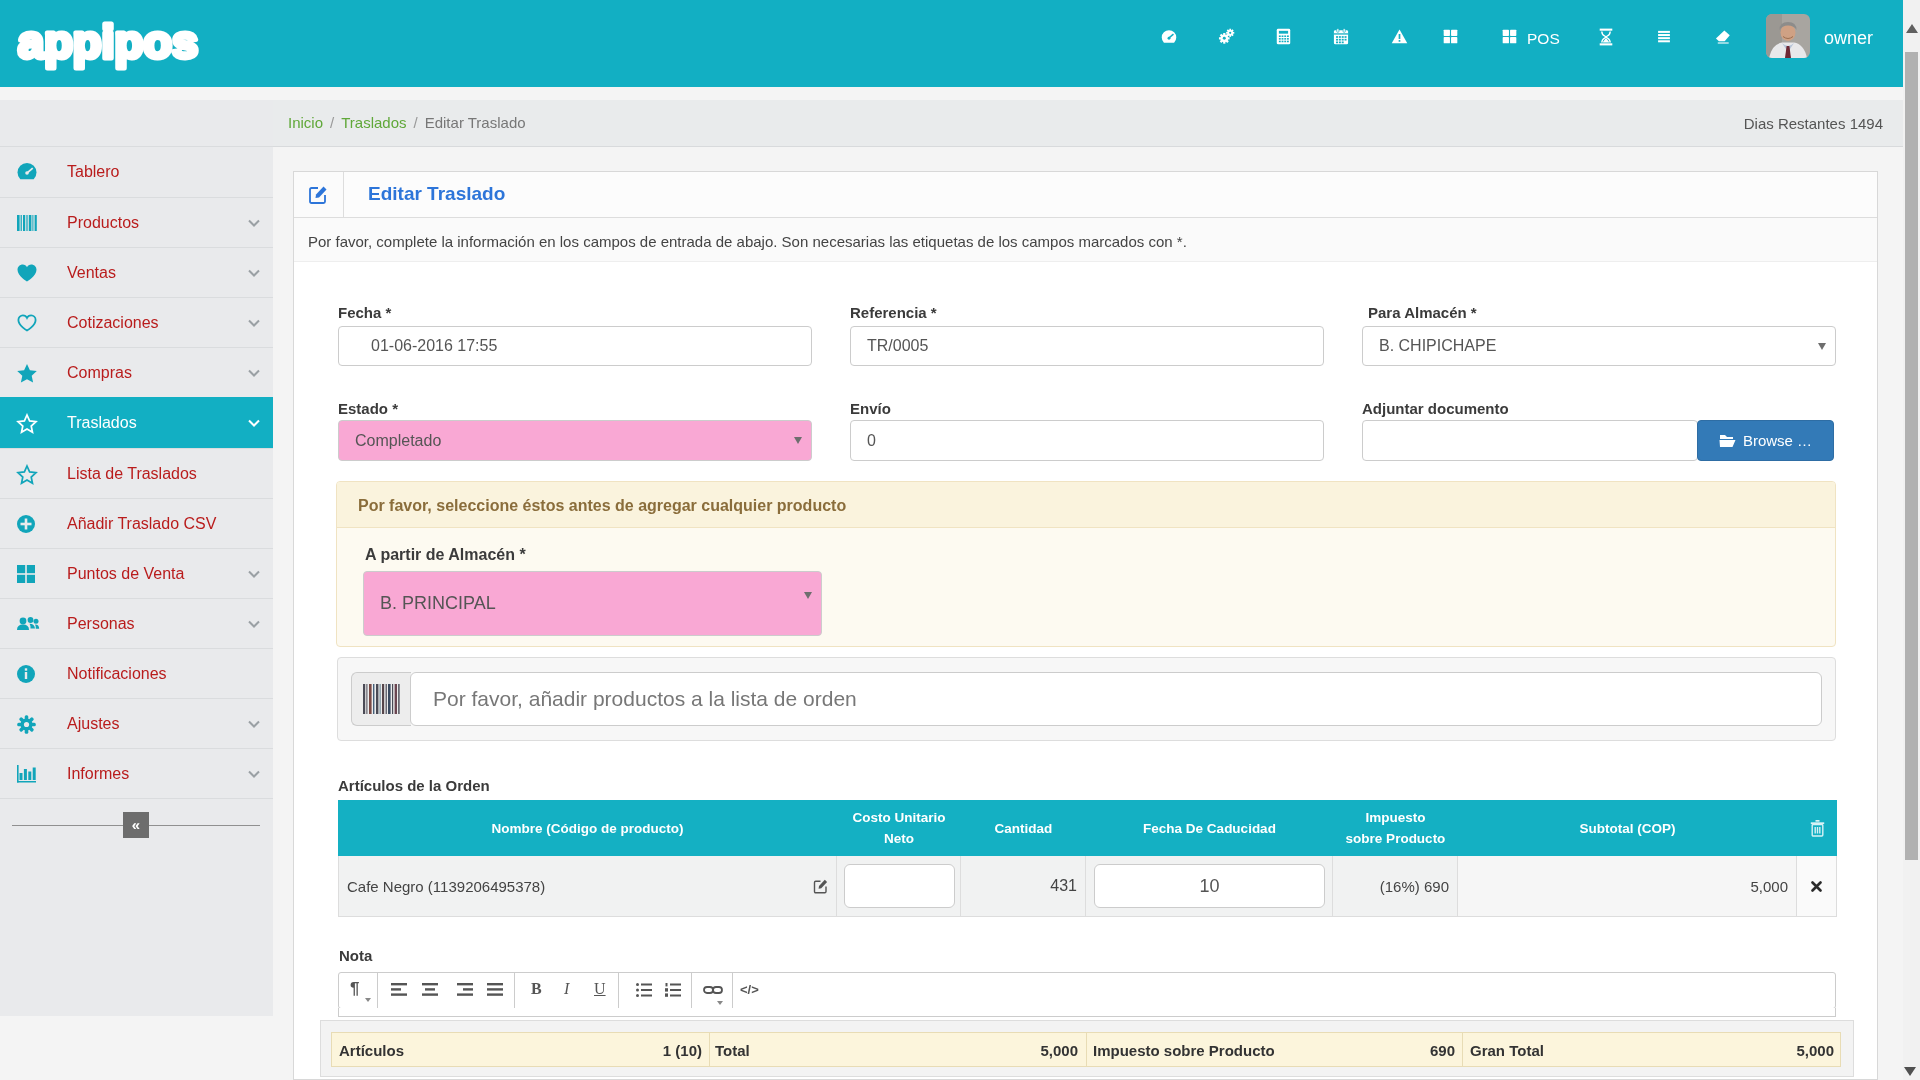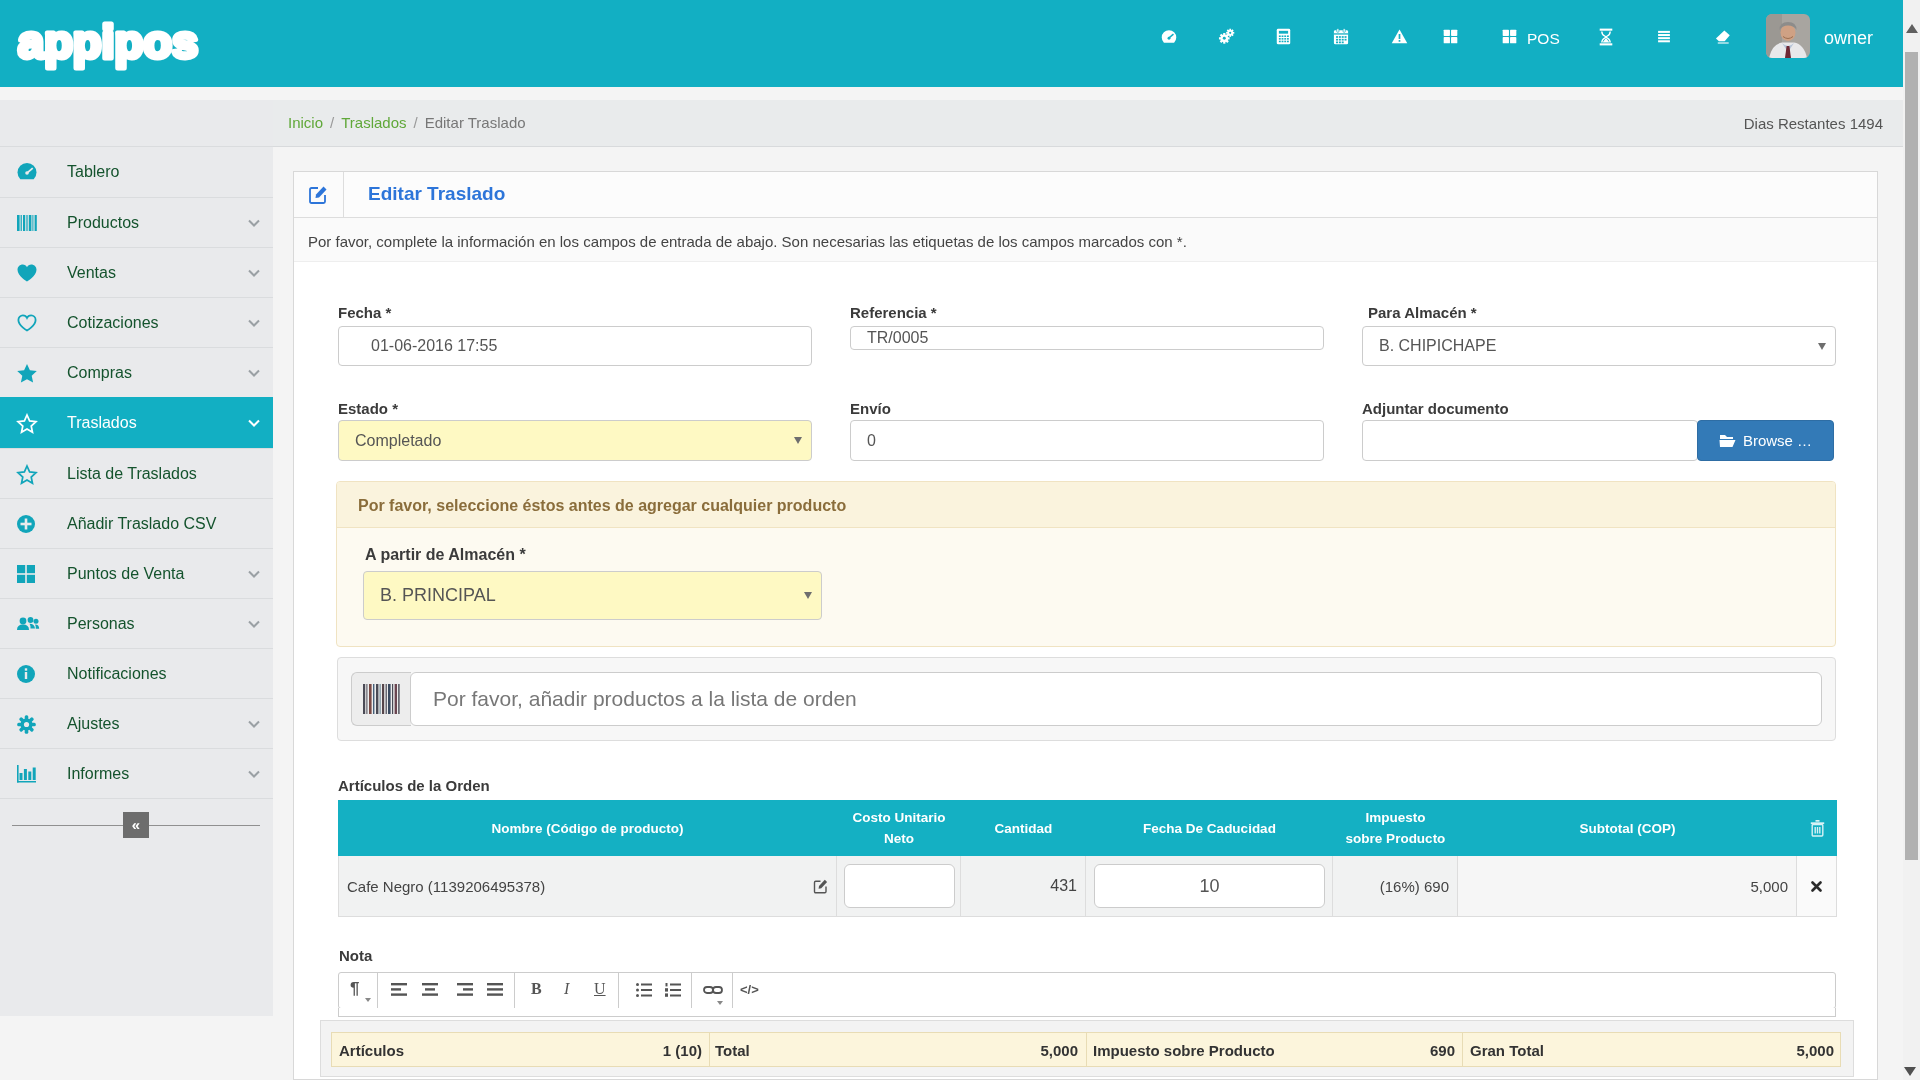--- a/index.html
+++ b/index.html
@@ -5,29 +5,29 @@
   * { margin:0; padding:0; box-sizing:border-box; }
   html,body { width:1920px; height:1080px; overflow:hidden; }
   body { font-family:"Liberation Sans", sans-serif; background:#f4f4f4; position:relative; }
   .abs { position:absolute; }
   #navbar { left:0; top:0; width:1903px; height:87px; background:#12afc3; }
   #sbtrack { left:1903px; top:0; width:17px; height:1080px; background:#f1f1f1; }
   #sbthumb { left:1905px; top:52px; width:13px; height:808px; background:#b1b1b1; }
   #sidebar { left:0; top:100px; width:273px; height:916px; background:#e9eaec; }
   .mitem { position:absolute; left:0; width:273px; height:51px; border-top:1px solid #dadcde; }
   .mitem .ic { position:absolute; left:16px; top:15px; }
-  .mitem .lb { position:absolute; left:67px; top:16px; font-size:16px; color:#14532d; }
+  .mitem .lb { position:absolute; left:67px; top:16px; font-size:16px; color:#b91c1c; }
   .mitem .ch { position:absolute; left:247px; top:20px; }
   .mitem.active { background:#12afc3; border-top-color:#12afc3; }
   .mitem.active .lb { color:#fff; }
   #bcbar { left:273px; top:100px; width:1630px; height:47px; background:#e9ebec; border-bottom:1px solid #d8dadc; font-size:15px; line-height:46px; }
   #card { left:293px; top:171px; width:1585px; height:909px; background:#fff; border:1px solid #d8d8d8; }
   .flb { position:absolute; font-size:15px; font-weight:bold; color:#3b3b3b; }
   .inp { position:absolute; background:#fff; border:1px solid #ccc; border-radius:4px; font-size:16px; color:#555; padding-left:16px; display:flex; align-items:center; }
-  .sel { background:#fef9c3; }
+  .sel { background:#f9a8d4; }
   .caret-dn { position:absolute; width:0; height:0; border-left:4.5px solid transparent; border-right:4.5px solid transparent; border-top:7px solid #6e6e6e; }
   .th { position:absolute; color:#fff; font-weight:bold; font-size:13.5px; text-align:center; line-height:21px; display:flex; align-items:center; justify-content:center; top:800px; height:56px; background:#14b0c3; }
   .td { position:absolute; font-size:15px; color:#444; display:flex; align-items:center; top:856px; height:61px; border-bottom:1px solid #ddd; border-right:1px solid #ddd; }
   .tbi { position:absolute; color:#555; }
   .tbsep { position:absolute; top:973px; width:1px; height:35px; background:#ccc; }
   .tot { position:absolute; top:1032px; height:35px; font-size:15px; font-weight:bold; color:#333; }
 </style>
 </head>
 <body>
 
@@ -334,21 +334,21 @@
   <path fill="#2d75d9" d="M8 10.5 L15.5 2.5 L18.5 5.5 L11 13.5 L7.5 14 Z"></path>
 </svg>
 <div class="abs" style="left:368px; top:183px; font-size:19px; font-weight:bold; color:#2d75d9;">Editar Traslado</div>
 <div class="abs" style="left:294px; top:218px; width:1583px; height:44px; background:#fafafa; border-bottom:1px solid #eee;"></div>
 <div class="abs" style="left:308px; top:233px; font-size:15px; color:#444;">Por favor, complete la información en los campos de entrada de abajo. Son necesarias las etiquetas de los campos marcados con *.</div>
 
 <div class="flb" style="left:338px; top:304px;">Fecha *</div>
 <div class="flb" style="left:850px; top:304px;">Referencia *</div>
 <div class="flb" style="left:1362px; top:304px;margin-left:6px;">Para Almacén *</div>
 <div class="inp" style="left:338px; top:326px; width:474px; height:40px;padding-left:32px;">01-06-2016 17:55</div>
-<div class="inp" style="left:850px; top:326px; width:474px; height:24px;">TR/0005</div>
+<div class="inp" style="left:850px; top:326px; width:474px; height:40px;">TR/0005</div>
 <div class="inp" style="left:1362px; top:326px; width:474px; height:40px;">B. CHIPICHAPE</div>
 <div class="caret-dn" style="left:1818px; top:343px;"></div>
 
 <div class="flb" style="left:338px; top:400px;">Estado *</div>
 <div class="flb" style="left:850px; top:400px;">Envío</div>
 <div class="flb" style="left:1362px; top:400px;">Adjuntar documento</div>
 <div class="inp sel" style="left:338px; top:420px; width:474px; height:41px;">Completado</div>
 <div class="caret-dn" style="left:794px; top:437px;"></div>
 <div class="inp" style="left:850px; top:420px; width:474px; height:41px;">0</div>
 <div class="inp" style="left:1362px; top:420px; width:336px; height:41px;"></div>
@@ -356,21 +356,21 @@
   <svg width="17" height="14" viewBox="0 0 17 14" style="margin-right:7px;">
       <path fill="#fff" d="M1 1 L6 1 L8 3 L14 3 L14 5 L1 5 Z M0.5 6 L16.5 6 L13.5 13 L1 13 Z"></path>
     </svg>
   Browse …
 </div>
 
 <div class="abs" style="left:336px; top:481px; width:1500px; height:166px; background:#fdfaf1; border:1px solid #f0e3c2; border-radius:4px;"></div>
 <div class="abs" style="left:337px; top:482px; width:1498px; height:46px; background:#faf3dd; border-bottom:1px solid #f0e3c2; border-radius:3px 3px 0 0;"></div>
 <div class="abs" style="left:358px; top:497px; font-size:16px; font-weight:bold; color:#8a6d3b;">Por favor, seleccione éstos antes de agregar cualquier producto</div>
 <div class="flb" style="left:365px; top:546px; font-size:16px;">A partir de Almacén *</div>
-<div class="inp sel" style="left:363px; top:571px; width:459px; height:49px; font-size:18px;">B. PRINCIPAL</div>
+<div class="inp sel" style="left:363px; top:571px; width:459px; height:65px; font-size:18px;">B. PRINCIPAL</div>
 <div class="caret-dn" style="left:804px; top:592px;"></div>
 
 <div class="abs" style="left:337px; top:657px; width:1499px; height:84px; background:#f7f7f7; border:1px solid #ddd; border-radius:4px;"></div>
 <div class="abs" style="left:351px; top:672px; width:60px; height:54px; background:#ededed; border:1px solid #ccc; border-right:none; border-radius:6px 0 0 6px;"></div>
 <svg class="abs" style="left:363px; top:684px;" width="37" height="30" viewBox="0 0 37 30">
   <g fill="#4a4a55">
       <rect x="0" y="0" width="2.2" height="30"></rect>
       <rect x="3.4" y="0" width="1" height="30"></rect>
       <rect x="6" y="0" width="2.6" height="30" fill="#7a4a45"></rect>
       <rect x="10" y="0" width="1.4" height="30" fill="#45607a"></rect>

